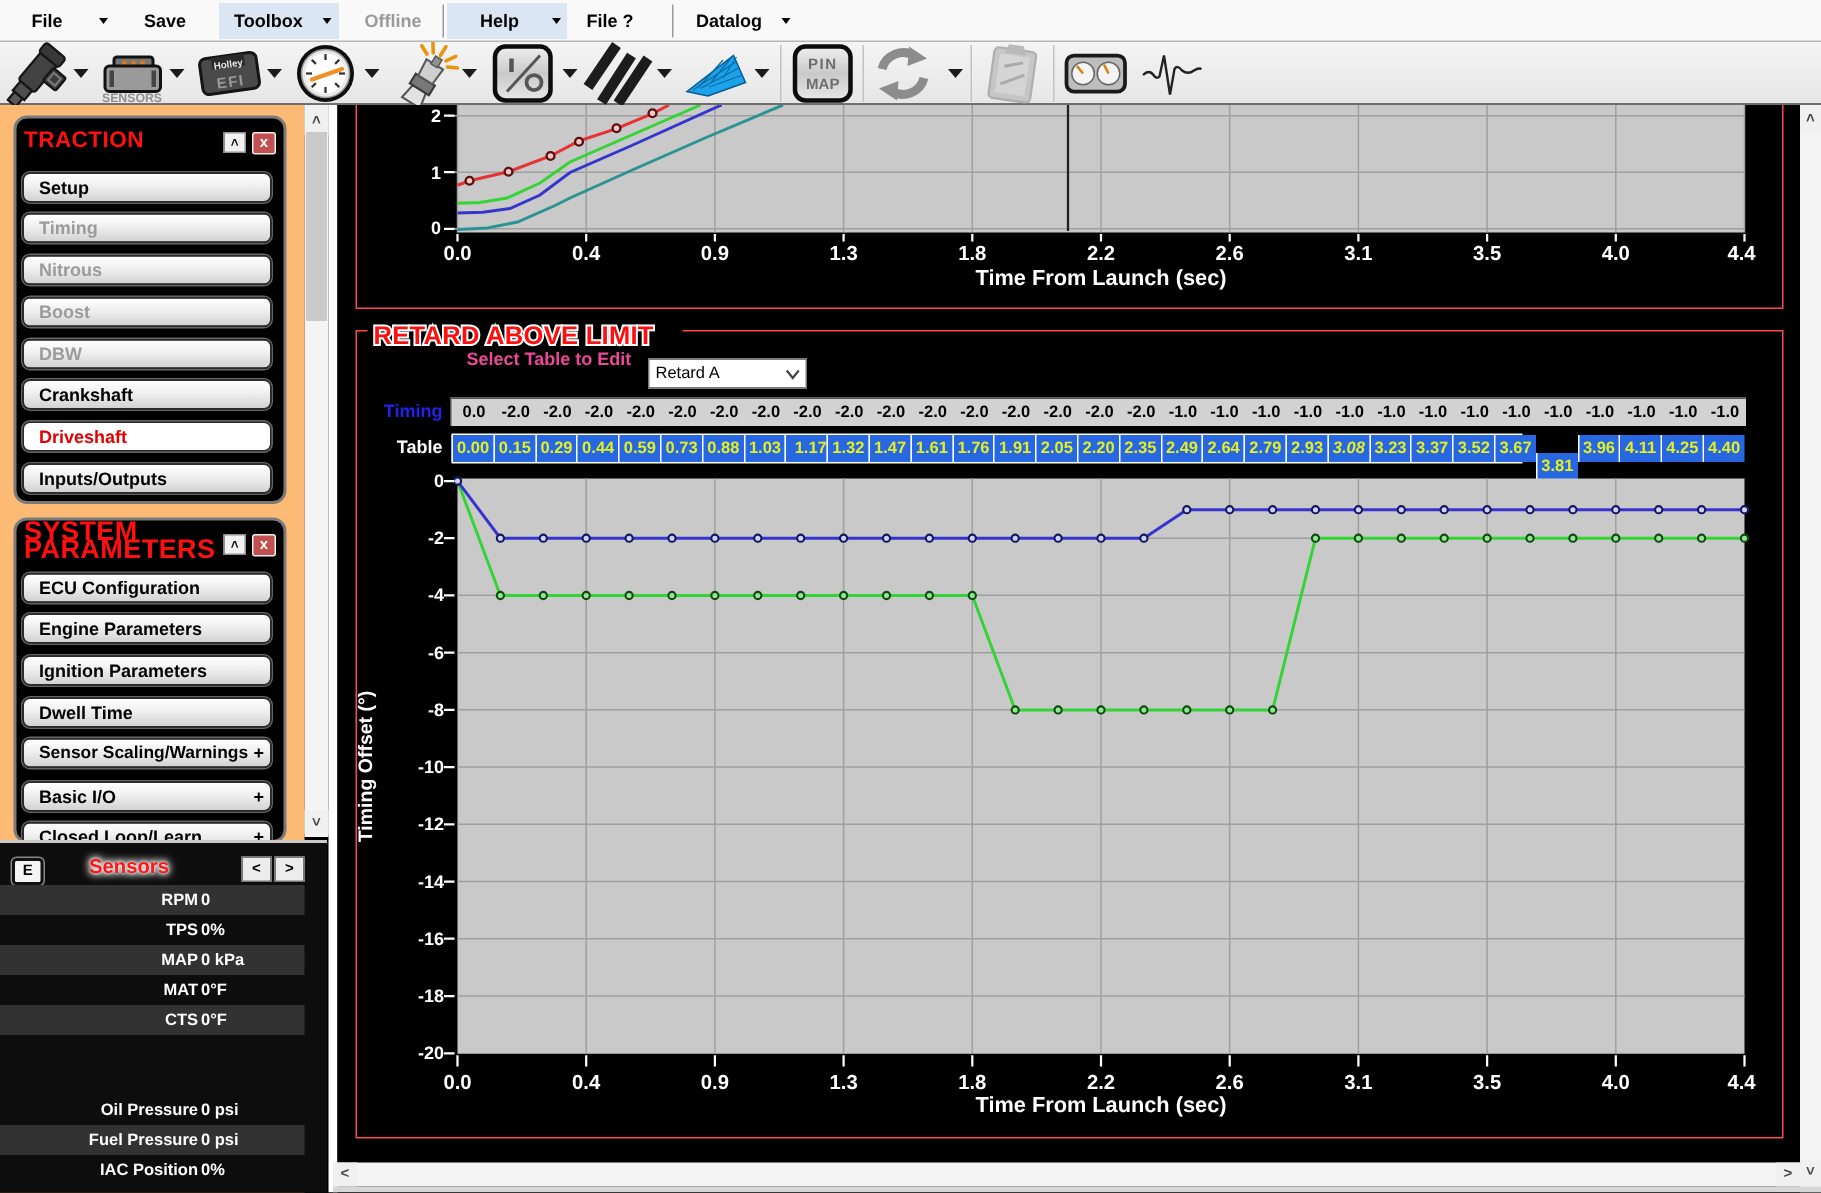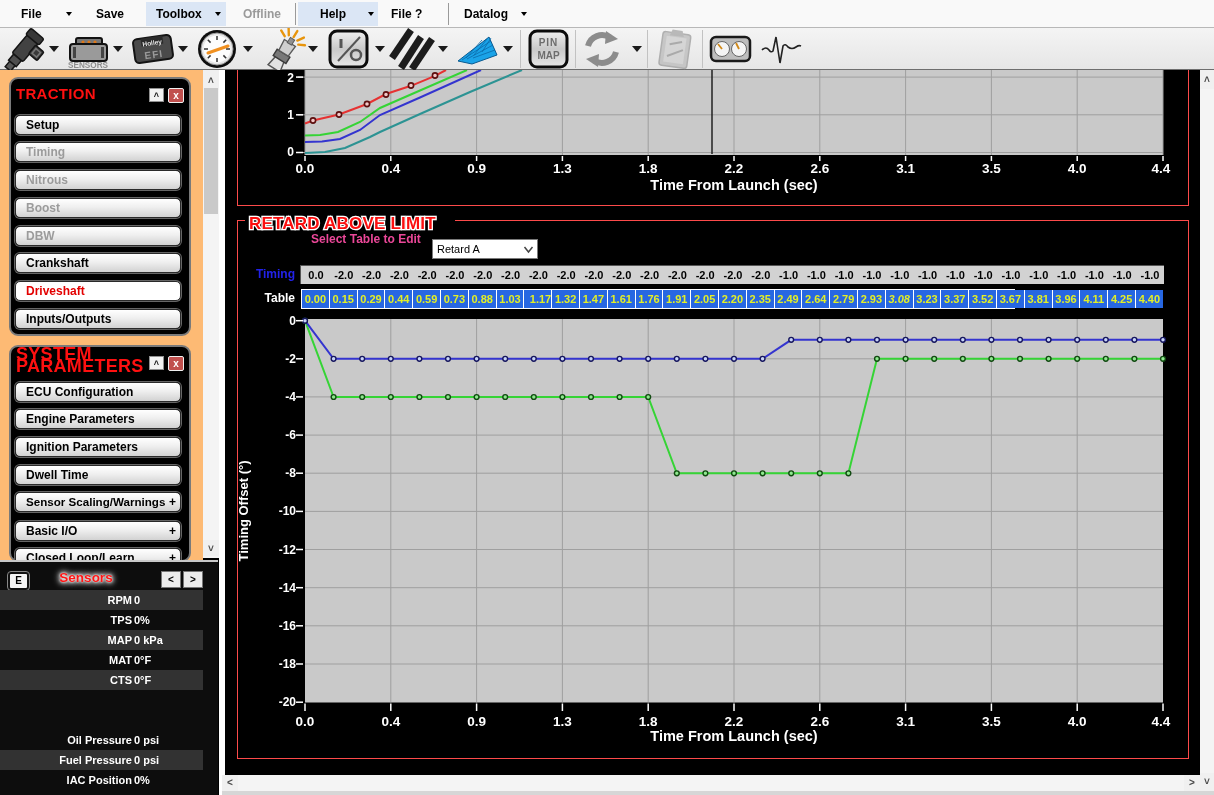--- a/index.html
+++ b/index.html
@@ -421,21 +421,21 @@
       <div class="bcell" style="left:444.8px;width:27.8px;">2.35</div>
       <div class="bcell" style="left:472.6px;width:27.8px;">2.49</div>
       <div class="bcell" style="left:500.4px;width:27.8px;">2.64</div>
       <div class="bcell" style="left:528.2px;width:27.8px;">2.79</div>
       <div class="bcell" style="left:556.0px;width:27.8px;">2.93</div>
       <div class="bcell" style="left:583.8px;width:27.8px;font-style:italic;">3.08</div>
       <div class="bcell" style="left:611.6px;width:27.8px;">3.23</div>
       <div class="bcell" style="left:639.4px;width:27.8px;">3.37</div>
       <div class="bcell" style="left:667.2px;width:27.8px;">3.52</div>
       <div class="bcell" style="left:695.0px;width:27.8px;">3.67</div>
-      <div class="bcell" style="left:722.8px;width:27.8px;">3.81</div>
+      <div class="bcell" style="left:722.8px;width:27.8px;margin-top:12px;">3.81</div>
       <div class="bcell" style="left:750.6px;width:27.8px;">3.96</div>
       <div class="bcell" style="left:778.4px;width:27.8px;">4.11</div>
       <div class="bcell" style="left:806.2px;width:27.8px;">4.25</div>
       <div class="bcell" style="left:834.0px;width:27.8px;">4.40</div>
     </div>
 
   <svg class="abs" style="left:0;top:240px;" width="975" height="440" viewBox="225 310 975 440">
     <rect x="305" y="319" width="858" height="383.5" fill="#c9c9c9"></rect>
     <g stroke="#9f9f9f" stroke-width="1">
       <line x1="390.8" y1="319" x2="390.8" y2="702.5"></line>

